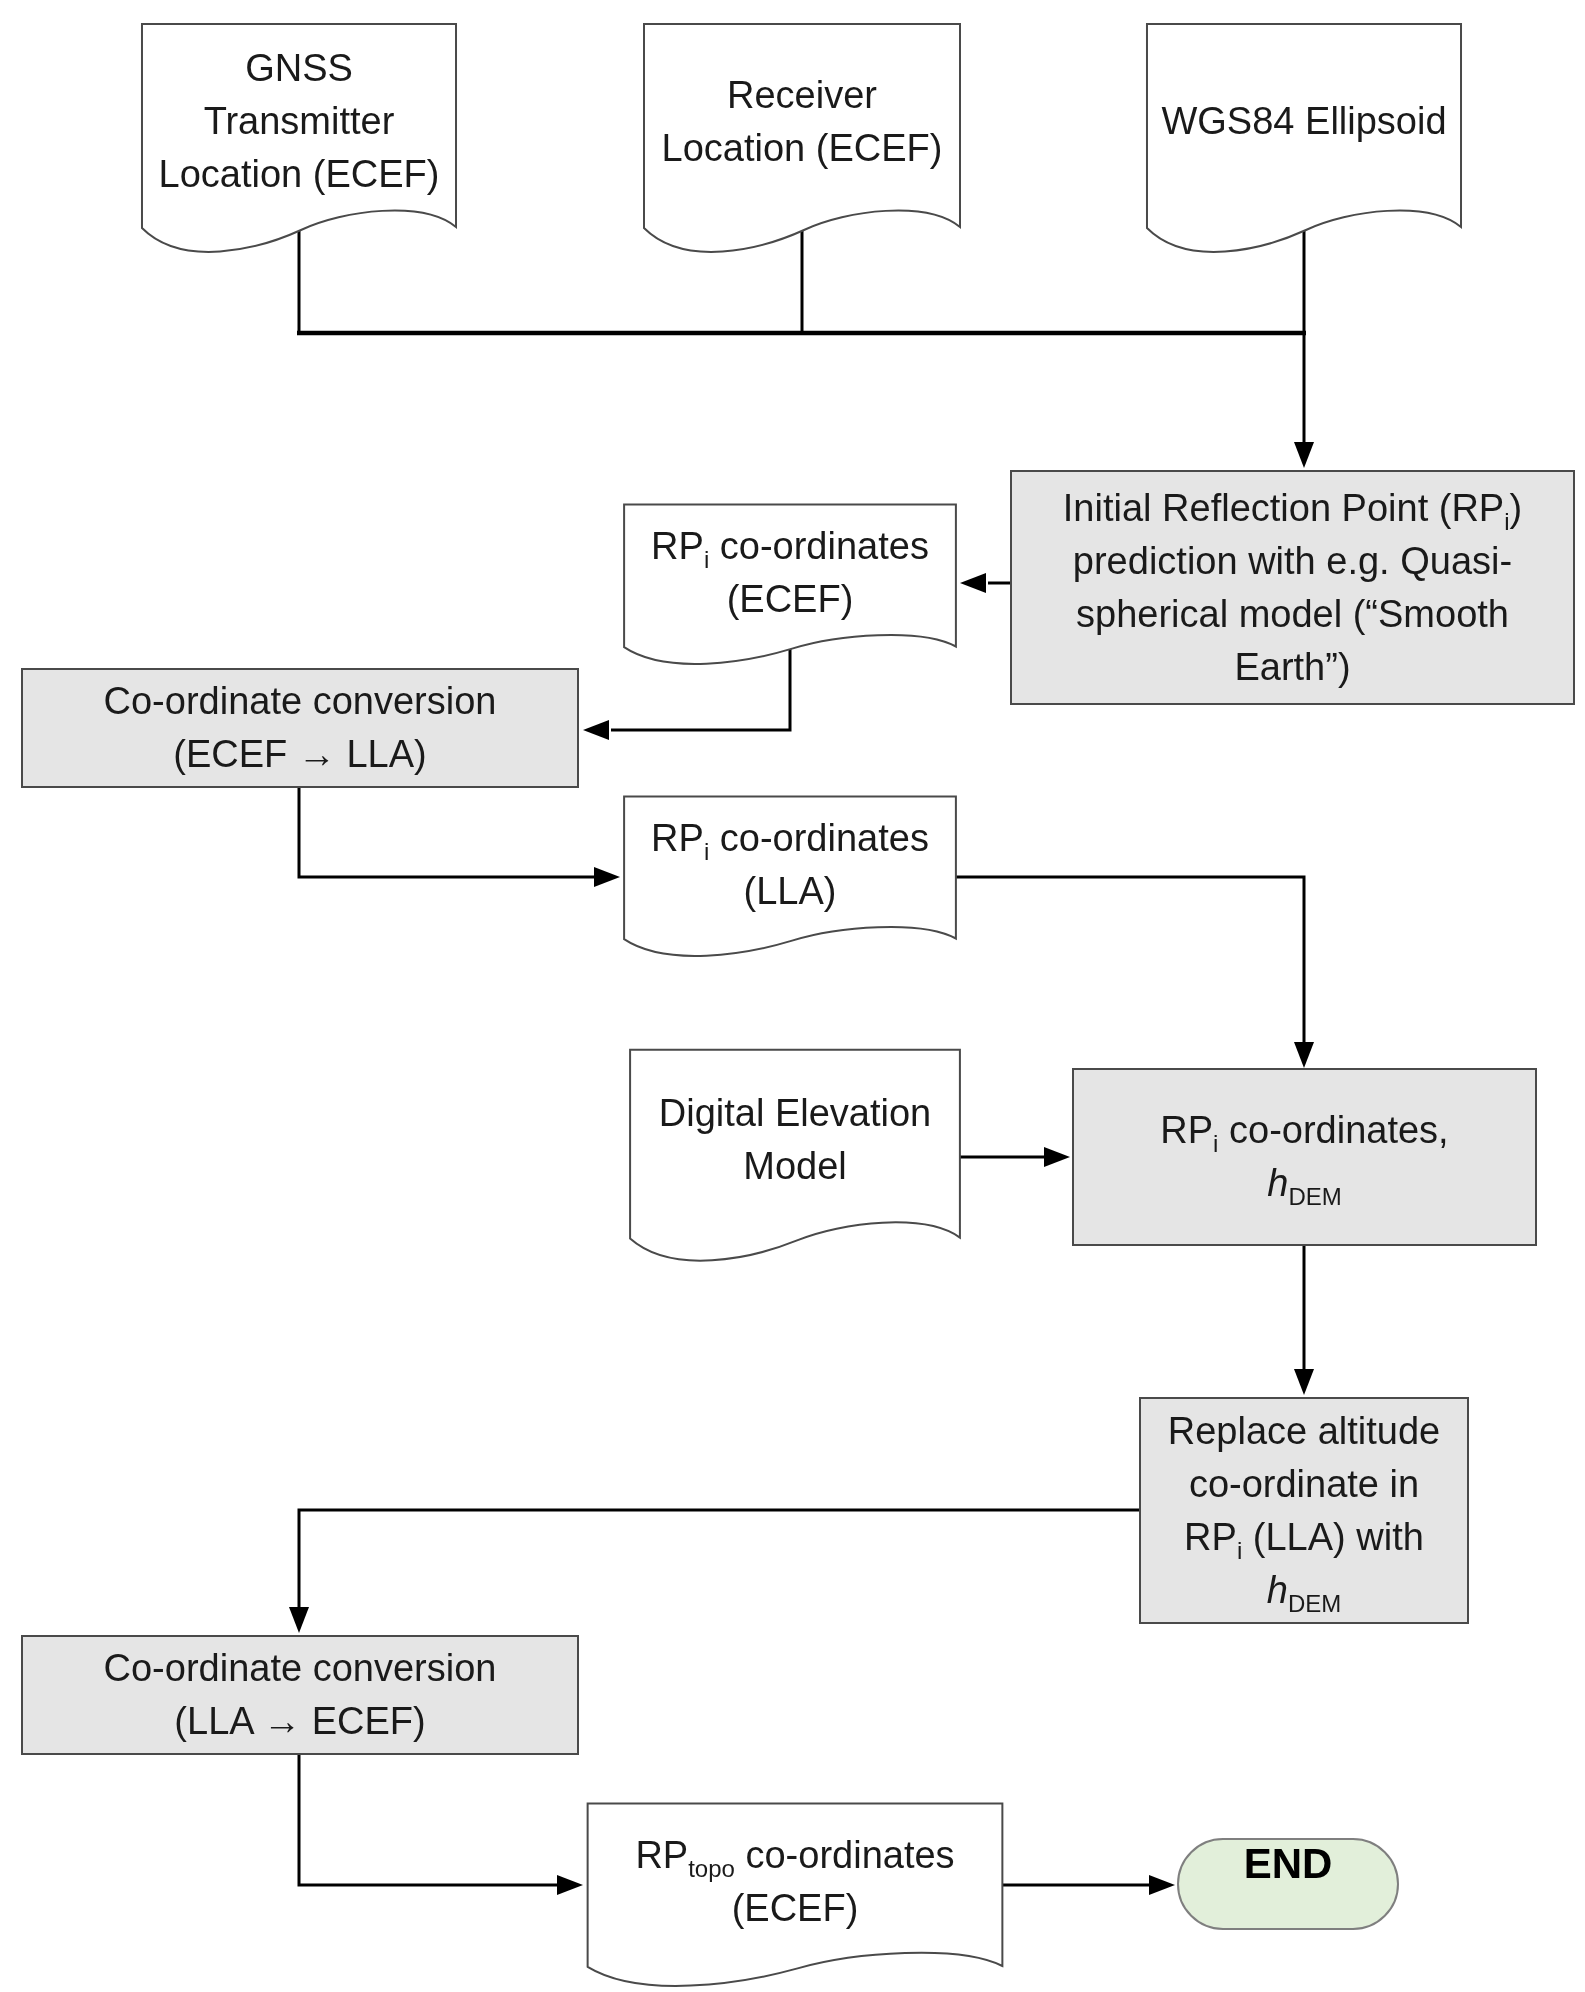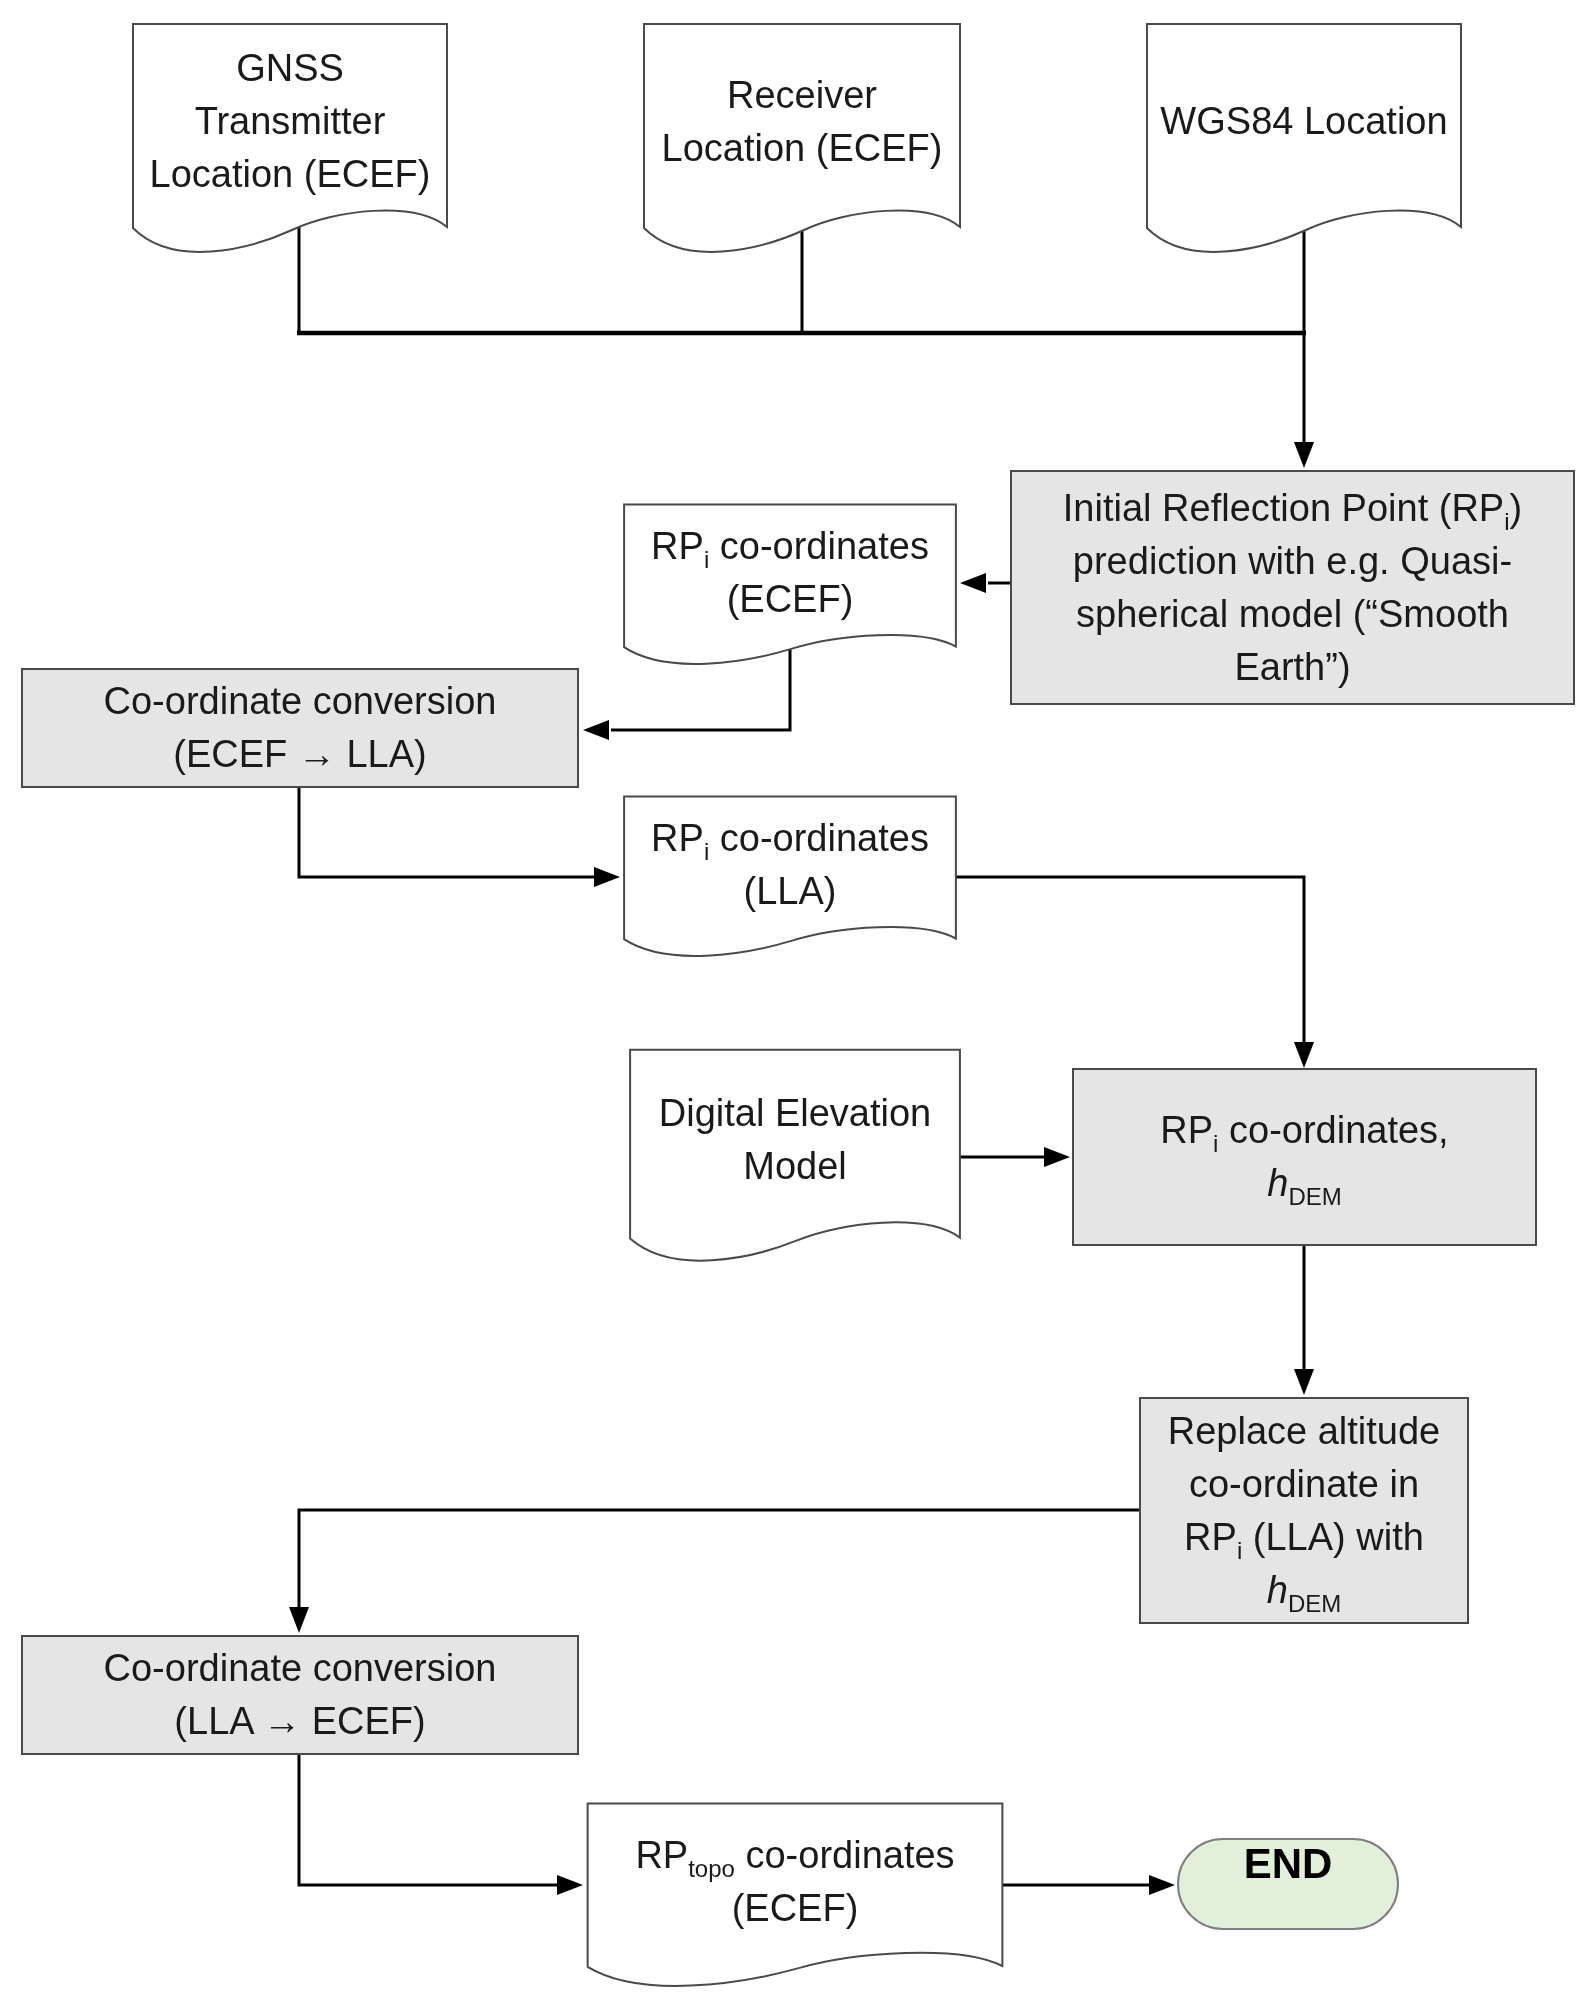--- a/index.html
+++ b/index.html
@@ -73,21 +73,21 @@
     <polyline points="1139,1510 299,1510 299,1609"></polyline>
     <polygon points="289,1607 309,1607 299,1633"></polygon>
 
     <polyline points="299,1755 299,1885 559,1885"></polyline>
     <polygon points="557,1875 557,1895 583,1885"></polygon>
 
     <polyline points="985,1885 1151,1885"></polyline>
     <polygon points="1149,1875 1149,1895 1175,1885"></polygon>
   </svg>
 
-  <div class="doc" style="left:131px;top:22px;width:318px;height:240px;">
+  <div class="doc" style="left:140px;top:22px;width:318px;height:240px;">
     <svg viewBox="0 0 320 240" preserveAspectRatio="none">
       <path d="M2,2 H318 V205 C285,178 205,188 162,208 C118,228 42,246 2,206 Z"></path>
     </svg>
     <div class="txt">
       <div class="ln">GNSS</div>
       <div class="ln">Transmitter</div>
       <div class="ln">Location (ECEF)</div>
     </div>
   </div>
 
@@ -99,21 +99,21 @@
       <div class="ln">Receiver</div>
       <div class="ln">Location (ECEF)</div>
     </div>
   </div>
 
   <div class="doc" style="left:1145px;top:22px;width:318px;height:240px;">
     <svg viewBox="0 0 320 240" preserveAspectRatio="none">
       <path d="M2,2 H318 V205 C285,178 205,188 162,208 C118,228 42,246 2,206 Z"></path>
     </svg>
     <div class="txt">
-      <div class="ln">WGS84 Location</div>
+      <div class="ln">WGS84 Ellipsoid</div>
     </div>
   </div>
 
   <div class="box" style="left:1010px;top:470px;width:565px;height:235px;">
     <div class="ln"><span>Initial Reflection Point (RP</span><sub class="s">i</sub><span>)</span></div>
     <div class="ln">prediction with e.g. Quasi-</div>
     <div class="ln">spherical model (“Smooth</div>
     <div class="ln">Earth”)</div>
   </div>
 

